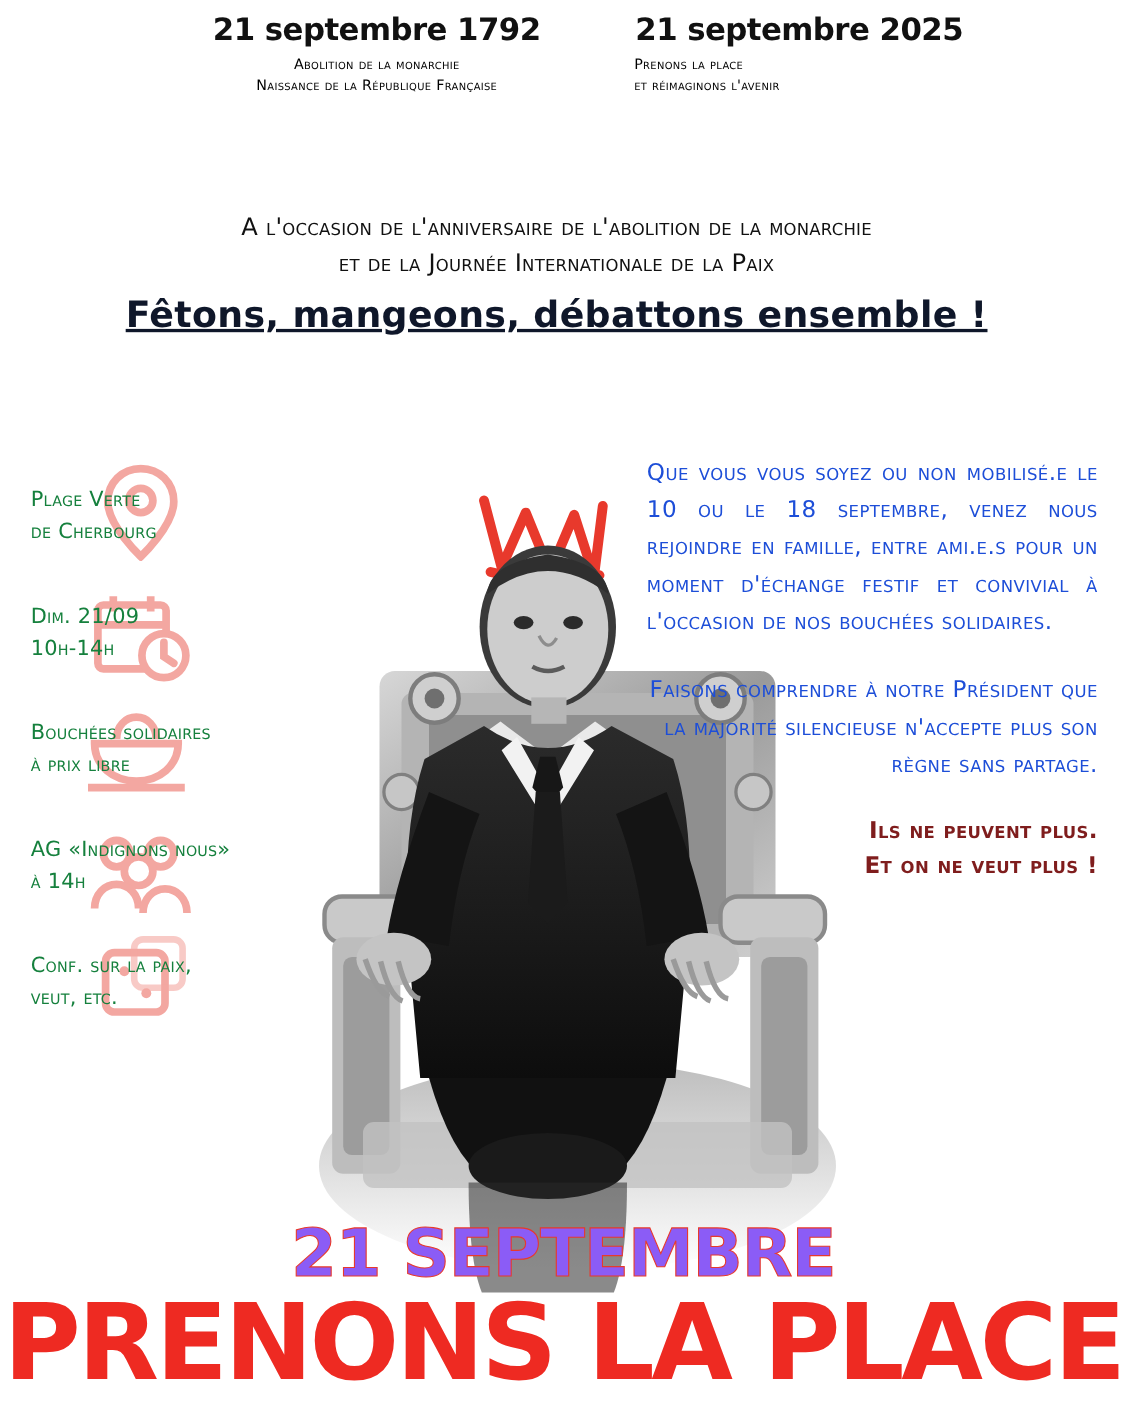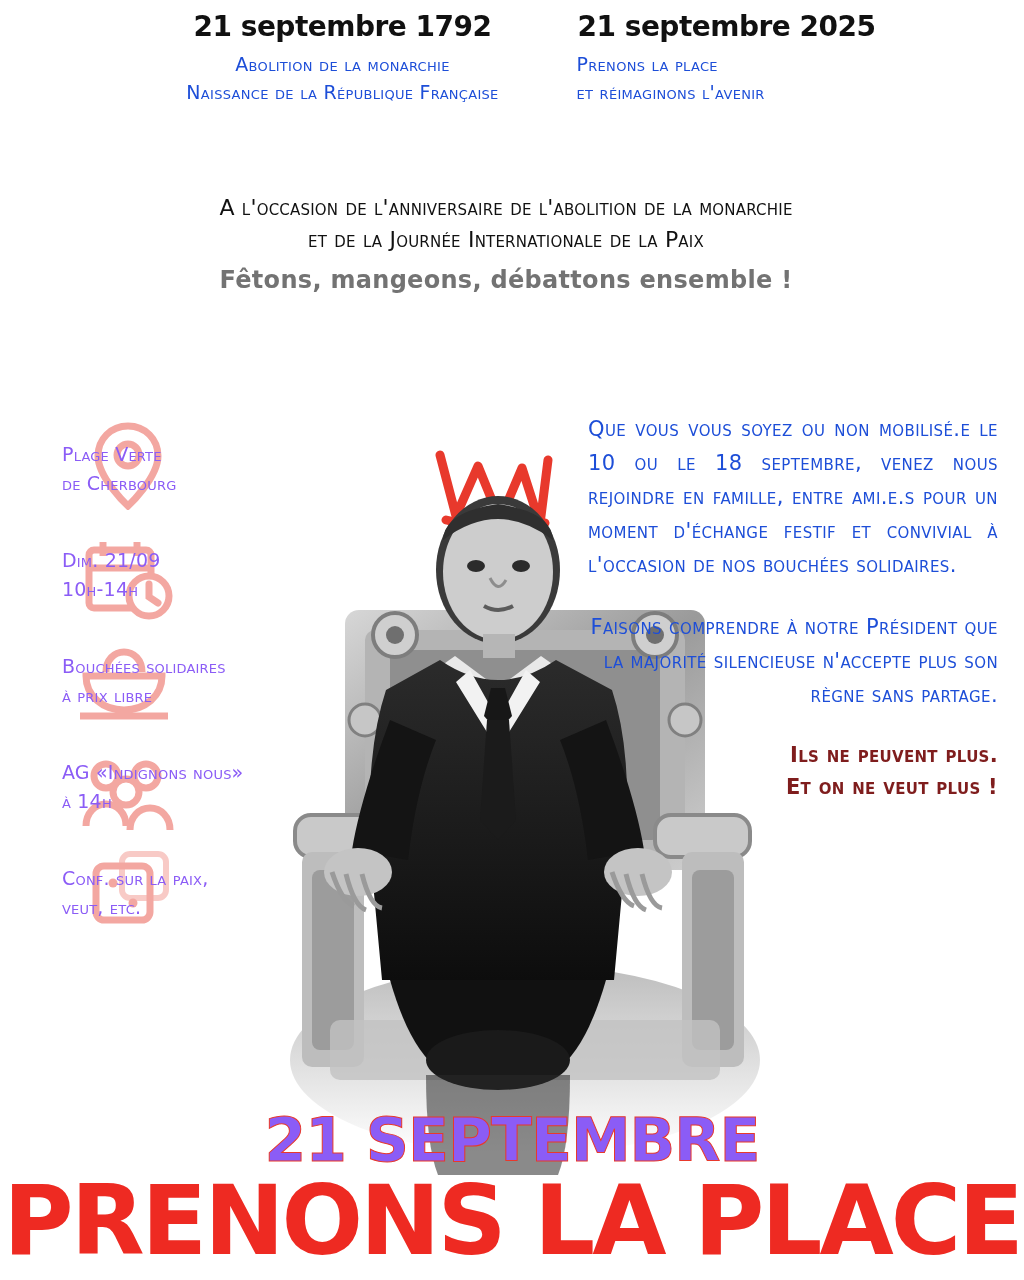--- a/index.html
+++ b/index.html
@@ -42,22 +42,22 @@
     font-weight: bold;
     font-size: 28px;
     letter-spacing: -0.5px;
     color: #111;
     margin: 0 0 8px 0;
     text-align: center;
   }
   .header-block.right .header-date { text-align: center; }
   .header-sub {
     font-family: "DejaVu Sans", sans-serif;
-    font-size: 19px;
-    color: #1d4ed8;
+    font-size: 13px;
+    color: #000000;
     letter-spacing: 0.3px;
     line-height: 1.45;
     font-variant: small-caps;
     text-align: center;
   }
   .header-block.right .header-sub { text-align: left; }
 
   
   .intro {
     position: absolute;
@@ -72,48 +72,48 @@
     line-height: 1.45;
     color: #111;
     font-variant: small-caps;
     letter-spacing: 0.2px;
   }
   .intro-strong {
     display: block;
     margin-top: 10px;
     font-family: "DejaVu Sans", sans-serif;
     font-weight: bold;
-    font-size: 24px;
-    color: #737373;
+    font-size: 33px;
+    color: #0f172a;
     letter-spacing: 0.3px;
+    text-decoration: underline;
   }
 
   
   .info-col {
     position: absolute;
     left: 28px;
     top: 440px;
     width: 250px;
   }
   .info-item {
     position: relative;
     margin-bottom: 44px;
     min-height: 62px;
   }
   .info-text {
     position: relative;
     z-index: 2;
     font-family: "DejaVu Sans", sans-serif;
     font-size: 19px;
     line-height: 1.5;
-    color: #8b5cf6;
+    color: #15803d;
     font-variant: small-caps;
     letter-spacing: 0.2px;
     white-space: pre-line;
-    margin-left: 34px;
   }
   .info-icon {
     position: absolute;
     z-index: 1;
     opacity: 0.75;
   }
   .ic-pin  { left: 60px; top: -18px; }
   .ic-cal  { left: 55px; top: -8px; }
   .ic-food { left: 48px; top: -10px; }
   .ic-ppl  { left: 52px; top: -6px; }

